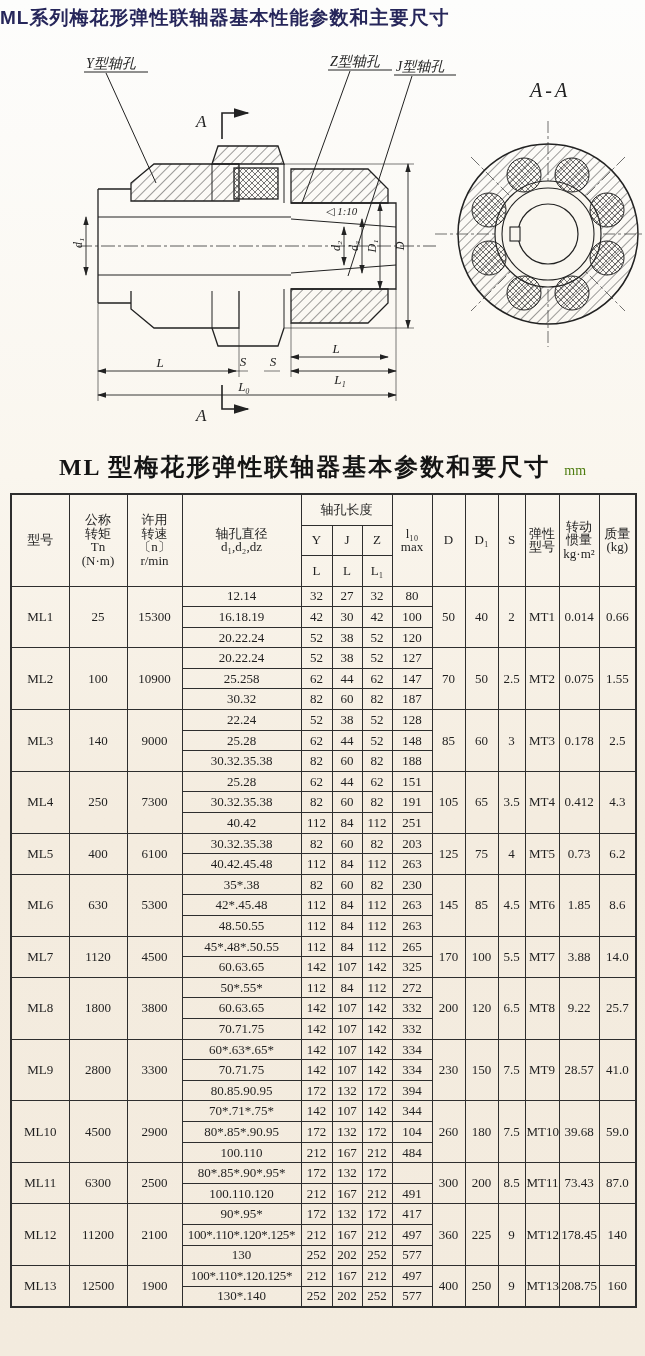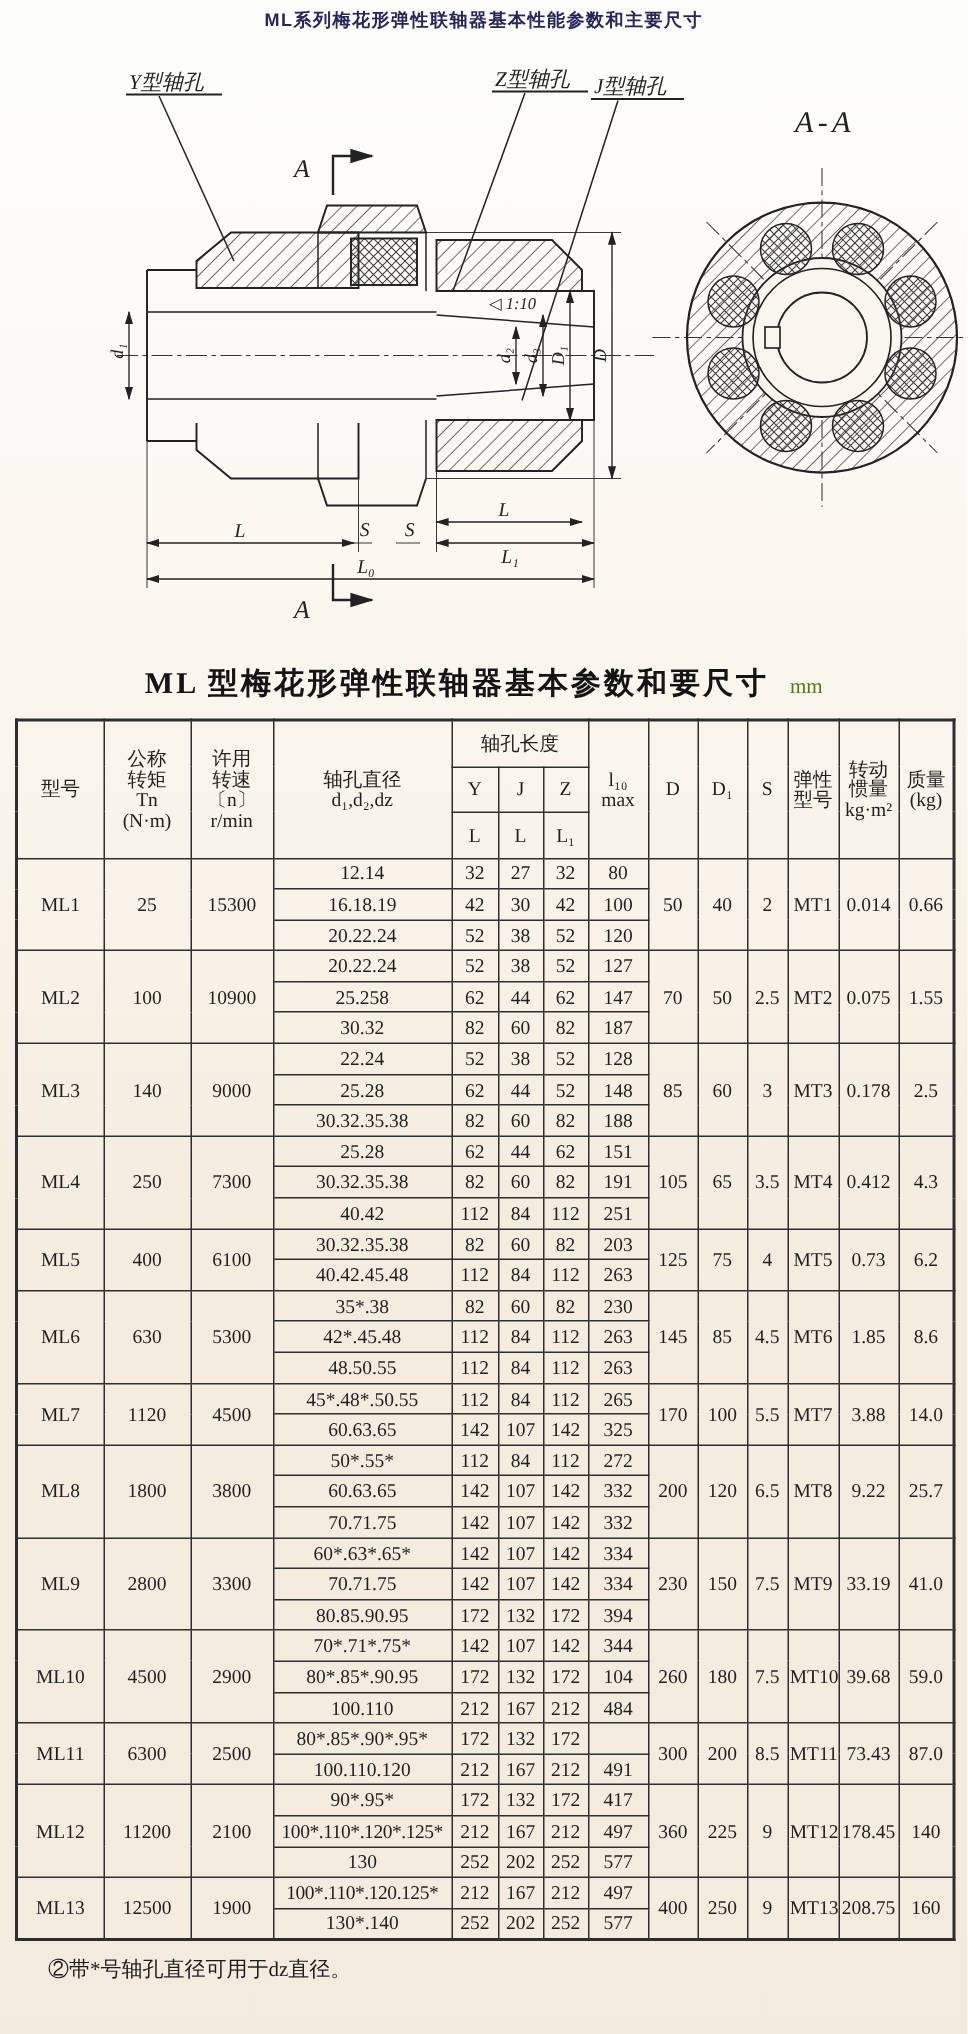--- a/index.html
+++ b/index.html
@@ -5,36 +5,35 @@
   * { margin:0; padding:0; box-sizing:border-box; }
   html,body { width:645px; }
   body {
     width:645px; height:1356px;
     background:linear-gradient(180deg,#fdfdfc 0%, #faf6ee 35%, #f4ecdf 60%, #f3ebde 100%);
     font-family:"Liberation Serif","DejaVu Serif",serif;
     color:#2b2b2b;
     overflow:hidden;
   }
   .page-title {
-    text-align:center;
     font-family:"Liberation Sans","DejaVu Sans",sans-serif;
     font-weight:bold;
-    font-size:12px;
+    font-size:19px;
     letter-spacing:1px;
     color:#26265a;
     padding-top:5px;
   }
   .drawing-wrap { width:645px; height:392px; margin-top:20px;margin-left:36px; }
   svg text { fill:#222; }
   .table-title-row {
     display:flex; align-items:baseline; justify-content:center;
     margin:8px 0 10px 0; gap:14px;
   }
   .table-title {
-    font-weight:bold; font-size:20px; letter-spacing:2px; color:#141414;
+    font-weight:bold; font-size:24px; letter-spacing:2px; color:#141414;
   }
   .table-unit { font-size:14px; color:#4d7c0f; }
   table.main {
     width:625px; margin:0 10px;
     border-collapse:collapse; table-layout:fixed;
     background:transparent;
   }
   table.main th, table.main td {
     border:1px solid #2e2e2e;
     text-align:center; vertical-align:middle;
@@ -485,21 +484,21 @@
         <td rowspan="3">3300</td>
         <td class="bore">60*.63*.65*</td>
         <td>142</td>
         <td>107</td>
         <td>142</td>
         <td>334</td>
         <td rowspan="3">230</td>
         <td rowspan="3">150</td>
         <td rowspan="3">7.5</td>
         <td rowspan="3">MT9</td>
-        <td rowspan="3">33.19</td>
+        <td rowspan="3">28.57</td>
         <td rowspan="3">41.0</td>
       </tr>
       <tr>
         <td class="bore">70.71.75</td>
         <td>142</td>
         <td>107</td>
         <td>142</td>
         <td>334</td>
       </tr>
       <tr>
@@ -612,14 +611,13 @@
         <td class="bore">130*.140</td>
         <td>252</td>
         <td>202</td>
         <td>252</td>
         <td>577</td>
       </tr>
     </tbody>
 </table>
 
 <div class="notes">
-  <span>②带*号轴孔直径可用于dz直径。</span>
 </div>
 
 </body></html>

